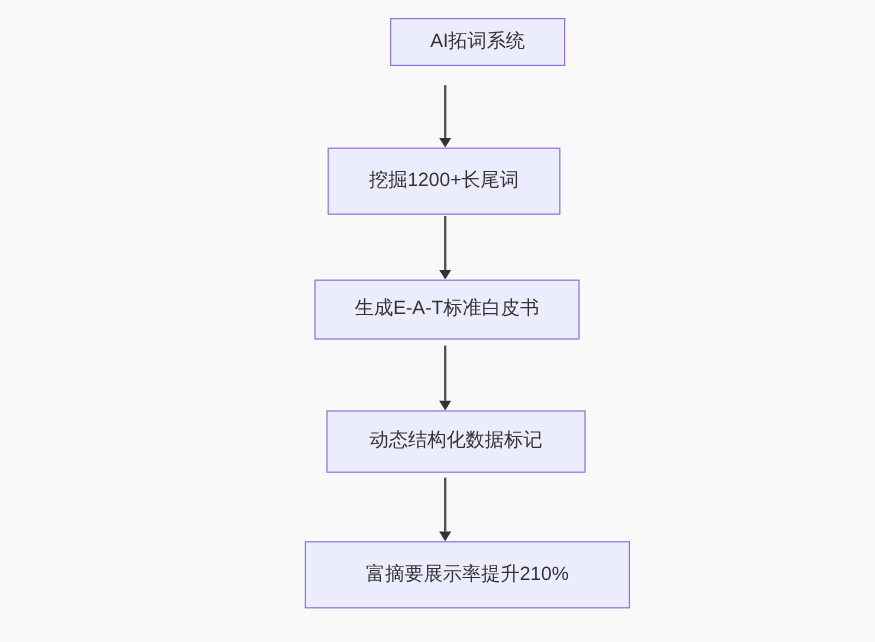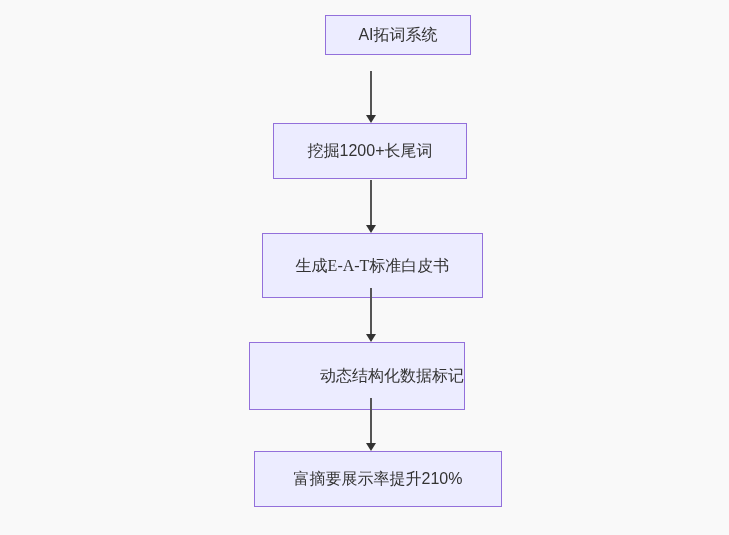--- a/index.html
+++ b/index.html
@@ -25,23 +25,23 @@
     background: #ECECFF;
     border: 1.5px solid #9370DB;
     color: #333333;
     font-size: 16px;
     line-height: 1.2;
     white-space: nowrap;
     text-align: center;
   }
   #node-1 { left: 297px; top: 15px;  width: 146px; height: 40px; margin-left: 28px; }
   #node-2 { left: 273px; top: 123px; width: 194px; height: 56px; }
-  #node-3 { left: 262px; top: 233px; width: 221px; height: 65px; font-family: Liberation Serif, serif; }
-  #node-4 { left: 249px; top: 342px; width: 216px; height: 68px; justify-content: flex-end; }
-  #node-5 { left: 254px; top: 451px; width: 248px; height: 56px; }
+  #node-3 { left: 262px; top: 233px; width: 221px; height: 50px; }
+  #node-4 { left: 272px; top: 342px; width: 216px; height: 52px; }
+  #node-5 { left: 254px; top: 451px; width: 271px; height: 56px; }
 
   .arrow {
     position: absolute;
     left: 370px;
     width: 2px;
     background: #555555;
   }
   .arrow::after {
     content: '';
     position: absolute;

